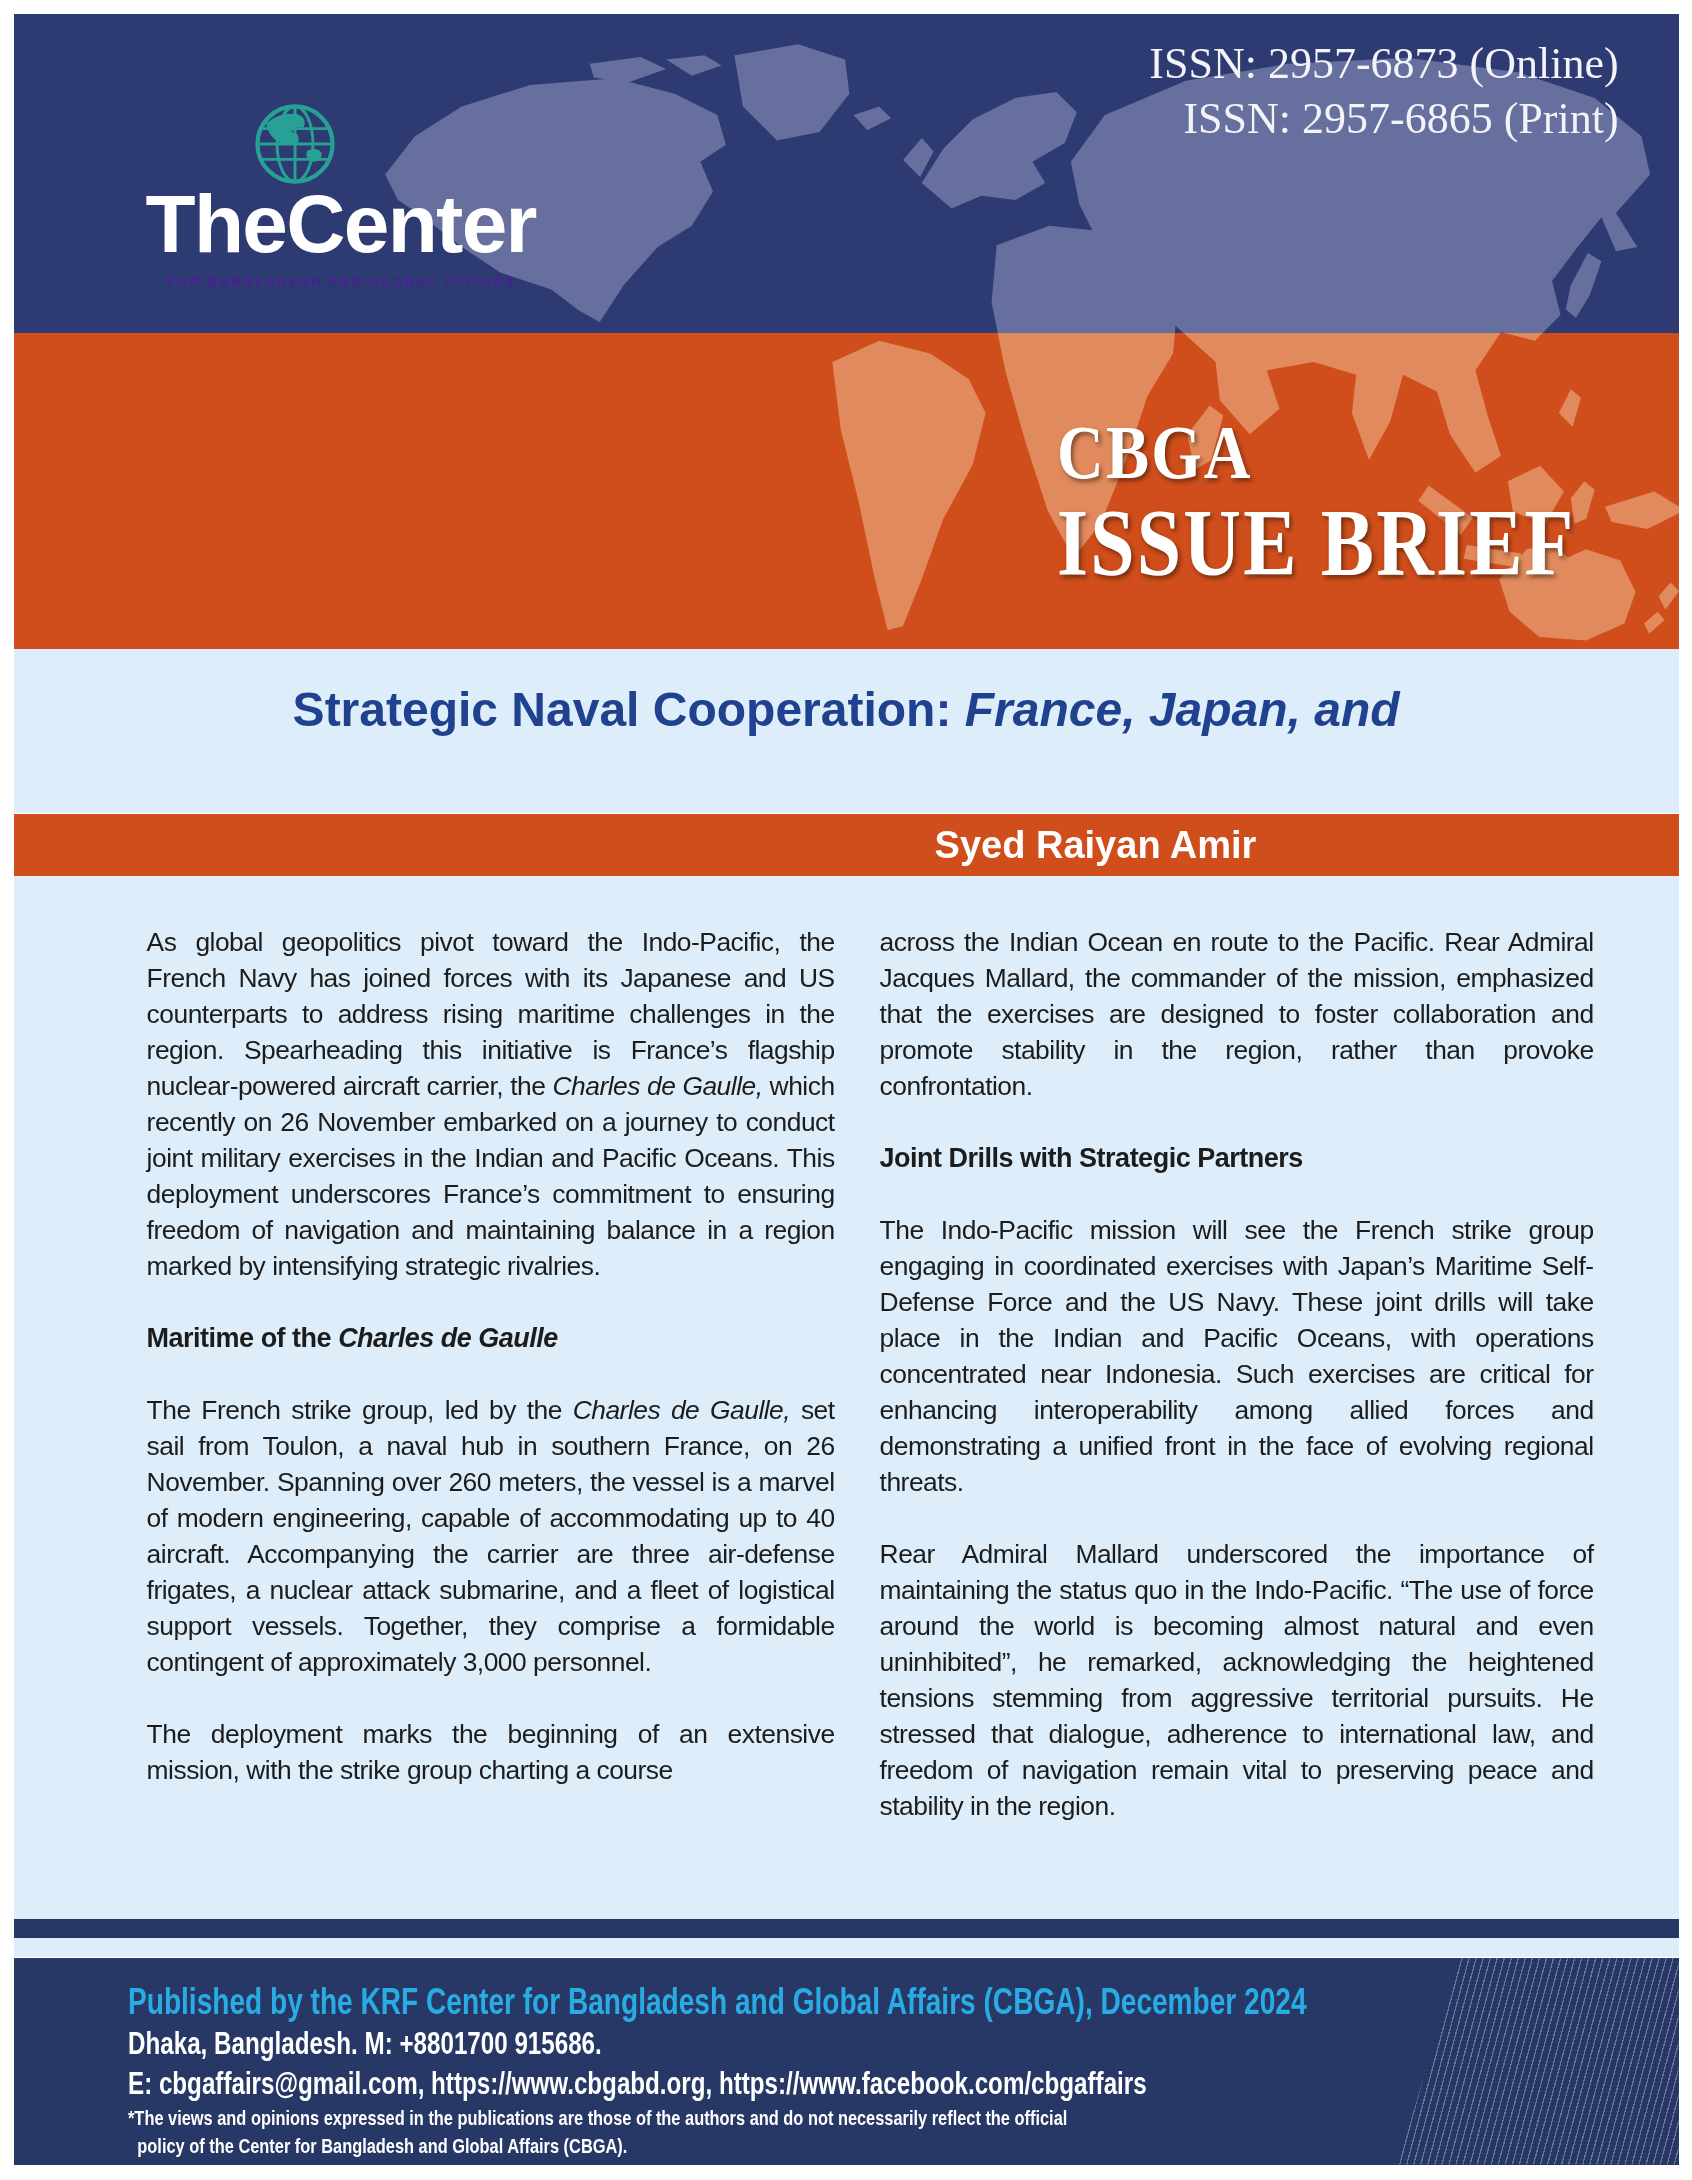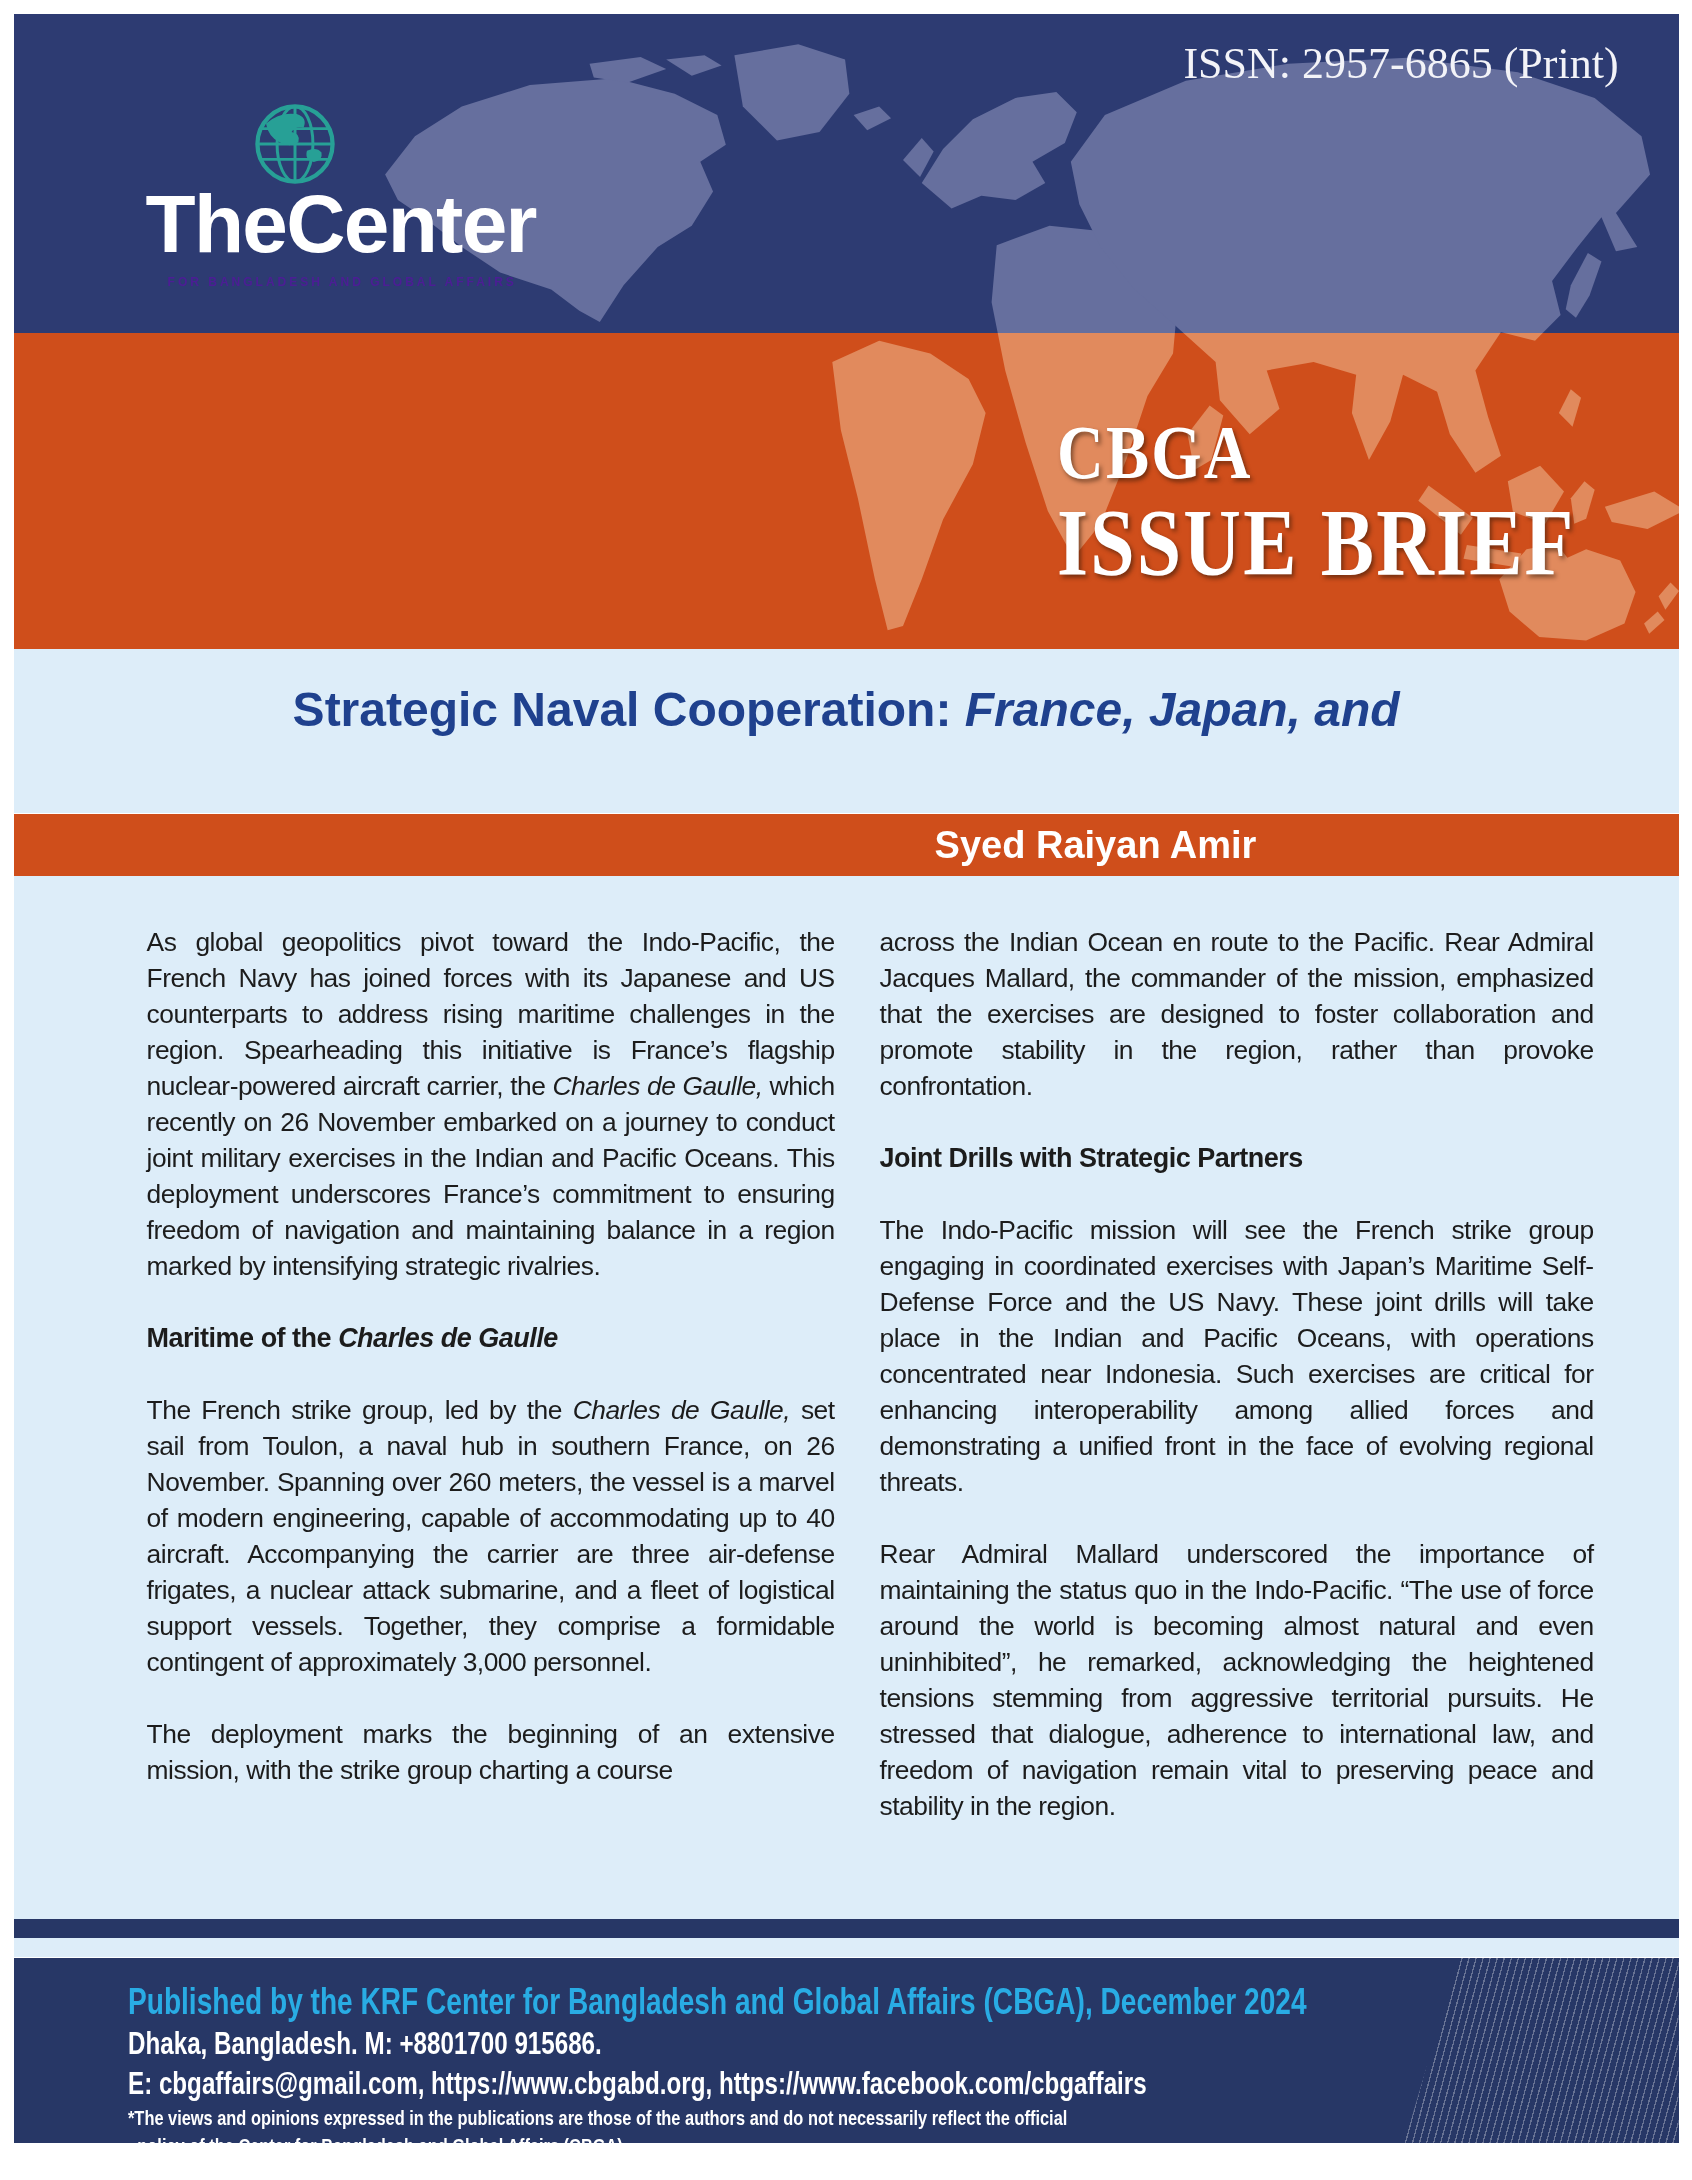--- a/index.html
+++ b/index.html
@@ -10,21 +10,21 @@
   .page{position:absolute;left:13.6px;top:13.6px;width:1665px;height:2151px;}
   .abs{position:absolute;}
   
   .band-header{left:0;top:0;width:1665px;height:319px;background:#2d3b72;}
   .band-orange{left:0;top:319px;width:1665px;height:316px;background:#cf4e1b;}
   .title-area{left:0;top:635px;width:1665px;height:164px;background:#ddedf9;}
   .author-band{left:0;top:800px;width:1665px;height:62px;background:#cf4e1b;}
   .body-area{left:0;top:862px;width:1665px;height:1043px;background:#ddedf9;}
   .sep-bar{left:0;top:1905px;width:1665px;height:19px;background:#273766;}
   .gap-strip{left:0;top:1924px;width:1665px;height:19.6px;background:#ddedf9;}
-  .footer{left:0;top:1944px;width:1665px;height:185px;background:#273766;overflow:hidden;}
+  .footer{left:0;top:1944px;width:1665px;height:207px;background:#273766;overflow:hidden;}
   
   .world-map{left:320px;top:20.4px;width:1345px;height:615px;pointer-events:none;}
   
   .logo-globe{left:240px;top:89px;width:82px;height:82px;}
   .logo-text{
     left:132px;top:167px;width:426px;color:#ffffff;font-size:82px;line-height:85px;
     letter-spacing:-1.7px;font-weight:700;
   }
   .logo-tagline{
     left:154px;top:261px;color:#4c1d95;font-weight:bold;font-size:12px;letter-spacing:3px;text-align:center;
@@ -127,20 +127,21 @@
       <line x1="8" y1="30" x2="88" y2="30" stroke="#27a096" stroke-width="3.5"></line>
       <line x1="4" y1="48" x2="92" y2="48" stroke="#27a096" stroke-width="3.5"></line>
       <line x1="8" y1="66" x2="88" y2="66" stroke="#27a096" stroke-width="3.5"></line>
       <path d="M14,24 Q30,10 50,13 Q63,17 58,29 Q49,26 44,34 Q55,36 52,46 Q42,53 30,46 Q17,40 14,24 Z" fill="#27a096"></path>
       <path d="M62,56 q11,-5 17,2 q2,9 -9,11 q-11,-2 -8,-13 Z" fill="#27a096"></path>
     </svg>
   </div>
   <div class="abs logo-text">TheCenter</div>
   <div class="abs logo-tagline">FOR BANGLADESH AND GLOBAL AFFAIRS</div>
   <div class="abs issn">
+    <div>ISSN: 2957-6873 (Online)</div>
     <div>ISSN: 2957-6865 (Print)</div>
   </div>
 
   <div class="abs banner-block">
     <div class="banner-org">CBGA</div>
     <div class="banner-type">ISSUE BRIEF</div>
   </div>
 
   <section class="abs title-area"></section>
   <div class="abs title-block">

